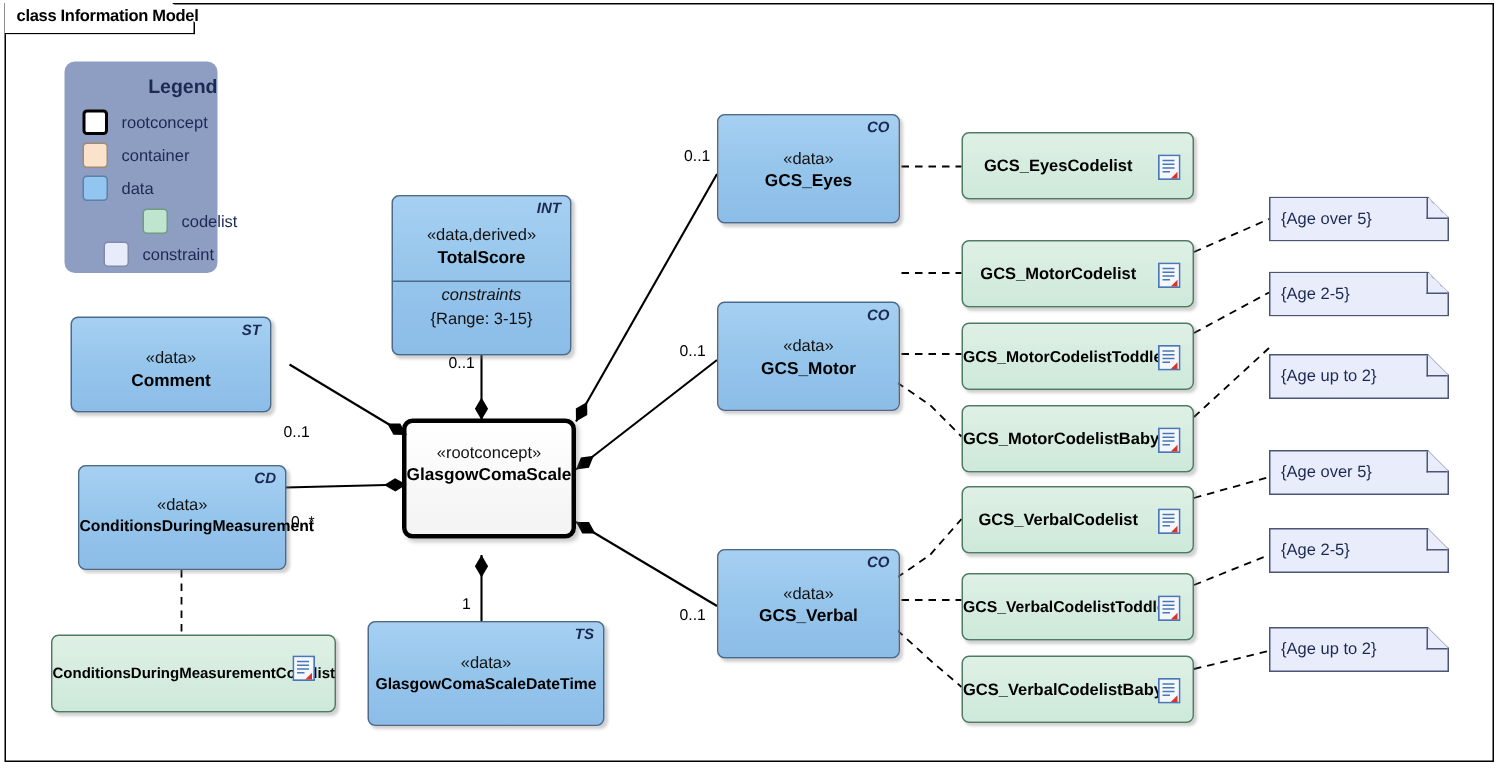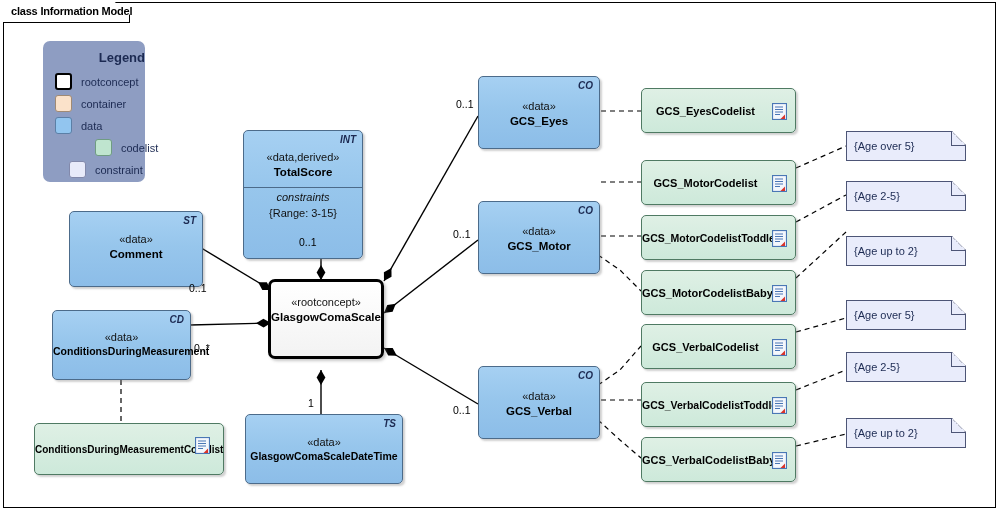--- a/index.html
+++ b/index.html
@@ -313,33 +313,33 @@
     <div class="legend-row" style="top:98px;margin-left:40px;">
       <span class="legend-swatch codelist"></span>
       <span class="legend-label">codelist</span>
     </div>
     <div class="legend-row" style="top:120px;padding-left:14px;">
       <span class="legend-swatch constraint"></span>
       <span class="legend-label">constraint</span>
     </div>
   </div>
 
-  <div class="node data-node" style="left:243px; top:130px; width:120px; height:129px;">
+  <div class="node data-node" style="left:261px; top:130px; width:120px; height:107px;">
     <span class="node-type">INT</span>
     <div class="node-center" style="top:20px;">
       <span class="stereotype">«data,derived»</span>
       <span class="node-name">TotalScore</span>
     </div>
     <div class="compartment-sep" style="top:56px;"></div>
     <span class="compartment-title" style="top:60px;">constraints</span>
     <span class="compartment-value" style="top:76px;">{Range: 3-15}</span>
   </div>
   <span class="mult" style="left:299px; top:236px;">0..1</span>
 
-  <div class="node data-node" style="left:69px; top:211px; width:134px; height:76px;padding-left:42px;">
+  <div class="node data-node" style="left:47px; top:211px; width:134px; height:64px;padding-left:42px;">
     <span class="node-type">ST</span>
     <div class="node-center" style="top:21px;">
       <span class="stereotype">«data»</span>
       <span class="node-name">Comment</span>
     </div>
   </div>
   <span class="mult" style="left:189px; top:282px;">0..1</span>
 
   <div class="node data-node" style="left:52px; top:310px; width:139px; height:70px;">
     <span class="node-type">CD</span>

